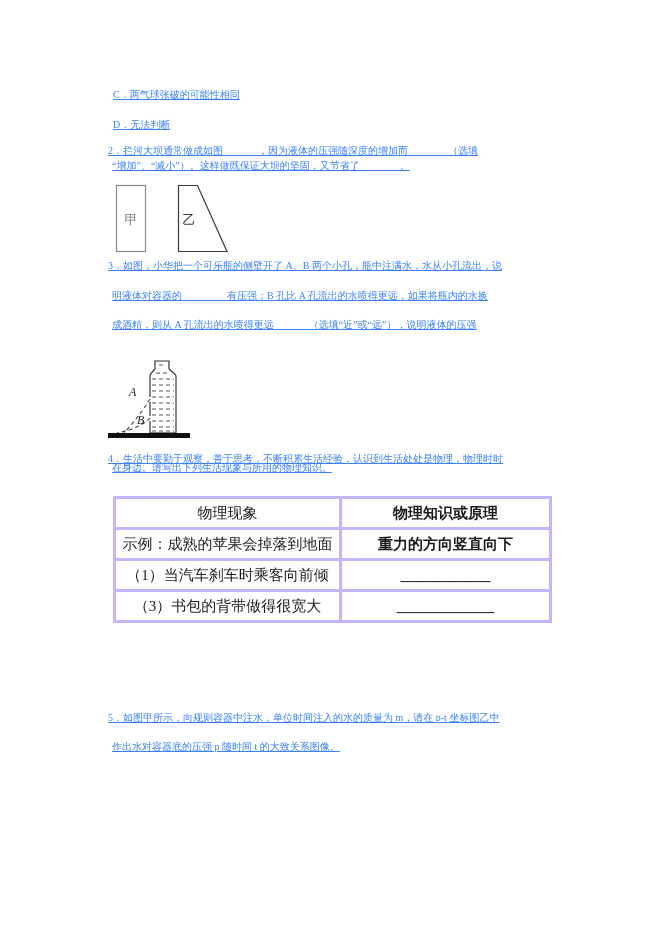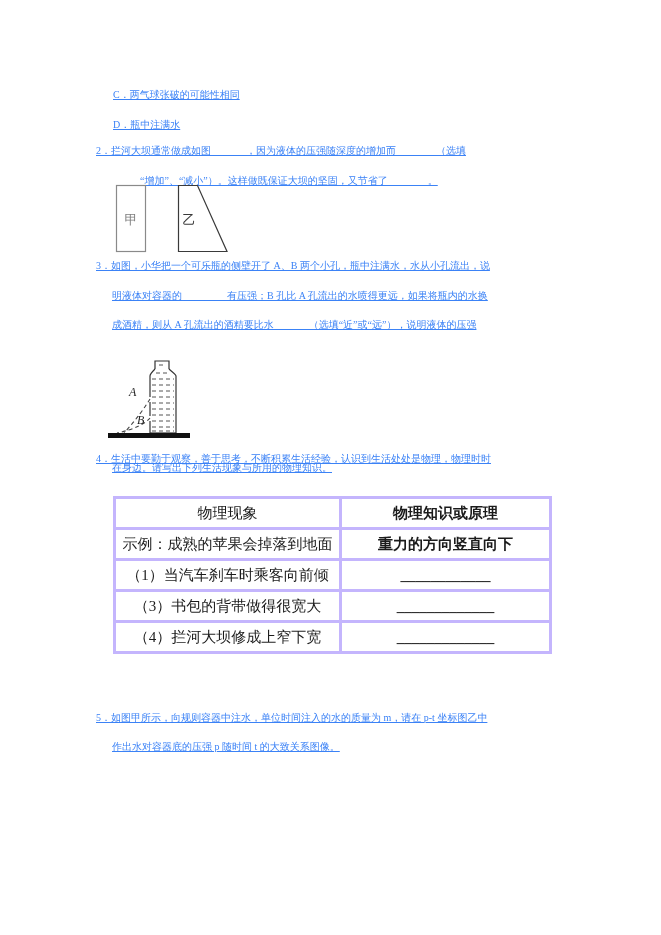--- a/index.html
+++ b/index.html
@@ -13,21 +13,21 @@
     overflow: hidden;
   }
   .tl {
     position: absolute;
     font-size: 10px;
     line-height: 20px;
     white-space: pre;
     color: #3b82f6;
     text-decoration: underline;
   }
-  .num-line { left: 96px; }
+  .num-line { left: 108px; }
   .cont-line { left: 112px; }
   .fig { position: absolute; }
   table.phys {
     position: absolute;
     left: 113px;
     top: 496px;
     border-collapse: collapse;
     table-layout: fixed;
   }
   table.phys td {
@@ -51,35 +51,35 @@
   }
   svg text.cjk { font-family: "Liberation Serif", "DejaVu Serif", serif; }
   svg text.lat { font-family: "Liberation Serif", "DejaVu Serif", serif; font-style: italic; }
 </style>
 </head>
 <body>
 
 <div class="page">
 
   <div class="tl" style="left:113px; top:85px;">C．两气球张破的可能性相同</div>
-  <div class="tl" style="left:113px; top:115px;">D．瓶中注满水</div>
+  <div class="tl" style="left:113px; top:115px;">D．无法判断</div>
 
   <div class="tl num-line" style="top:141px;">2．拦河大坝通常做成如图 ______ ，因为液体的压强随深度的增加而 _______ （选填</div>
-  <div class="tl cont-line" style="top:171px;margin-left:28px;">“增加”、“减小”）。这样做既保证大坝的坚固，又节省了 _______ 。</div>
+  <div class="tl cont-line" style="top:156px;">“增加”、“减小”）。这样做既保证大坝的坚固，又节省了 _______ 。</div>
 
   <svg class="fig" style="left:113px; top:183px;" width="120" height="72" viewBox="0 0 120 72">
     <rect x="3.5" y="2.5" width="29" height="66" fill="none" stroke="#8a8a8a" stroke-width="1.2"></rect>
     <text class="cjk" x="18" y="41" text-anchor="middle" font-size="13" fill="#7f7f7f">甲</text>
     <polygon points="65.5,2.5 84.5,2.5 114,68.5 65.5,68.5" fill="none" stroke="#3a3a3a" stroke-width="1.2"></polygon>
     <text class="cjk" x="76" y="41" text-anchor="middle" font-size="13" fill="#3a3a3a">乙</text>
   </svg>
 
   <div class="tl num-line" style="top:256px;">3．如图，小华把一个可乐瓶的侧壁开了 A、B 两个小孔，瓶中注满水，水从小孔流出，说</div>
   <div class="tl cont-line" style="top:286px;">明液体对容器的 ________ 有压强；B 孔比 A 孔流出的水喷得更远，如果将瓶内的水换</div>
-  <div class="tl cont-line" style="top:315px;">成酒精，则从 A 孔流出的酒精要比水 ______ （选填“近”或“远”），说明液体的压强</div>
+  <div class="tl cont-line" style="top:315px;">成酒精，则从 A 孔流出的水喷得更远 ______ （选填“近”或“远”），说明液体的压强</div>
 
   <svg class="fig" style="left:104px; top:357px;" width="96" height="84" viewBox="0 0 96 84">
 
     <path d="M51,12 L51,4 L65,4 L65,12" fill="none" stroke="#333" stroke-width="1.2"></path>
     <line x1="55" y1="8" x2="61" y2="8" stroke="#555" stroke-width="1" stroke-dasharray="4 2"></line>
 
     <path d="M51,12 C48,15 46,17 46,19" fill="none" stroke="#333" stroke-width="1.2"></path>
     <path d="M65,12 C68,15 72,17 72,19" fill="none" stroke="#333" stroke-width="1.2"></path>
 
     <line x1="72" y1="19" x2="72" y2="76" stroke="#333" stroke-width="1.2"></line>
@@ -126,23 +126,19 @@
       <td class="col-right">重力的方向竖直向下</td>
     </tr>
     <tr>
       <td class="col-left">（1）当汽车刹车时乘客向前倾</td>
       <td class="col-right blank-cell">____________</td>
     </tr>
     <tr>
       <td class="col-left">（3）书包的背带做得很宽大</td>
       <td class="col-right blank-cell">_____________</td>
     </tr>
-    <tr>
-      <td class="col-left">（4）拦河大坝修成上窄下宽</td>
-      <td class="col-right blank-cell">_____________</td>
-    </tr>
   </tbody>
     </table>
 
   <div class="tl num-line" style="top:708px;">5．如图甲所示，向规则容器中注水，单位时间注入的水的质量为 m，请在 p-t 坐标图乙中</div>
   <div class="tl cont-line" style="top:737px;">作出水对容器底的压强 p 随时间 t 的大致关系图像。</div>
 
 </div>
 
 </body></html>

